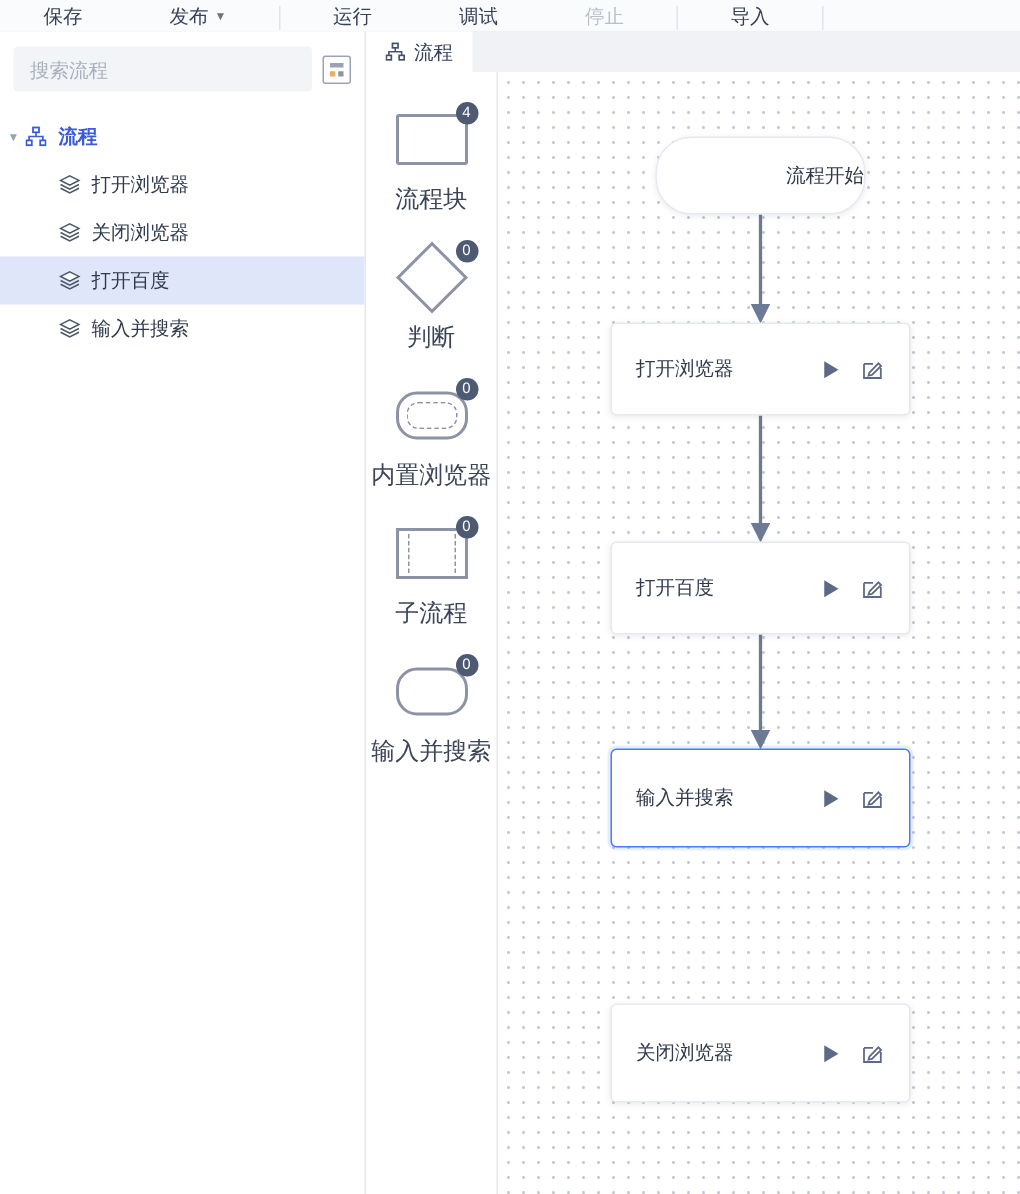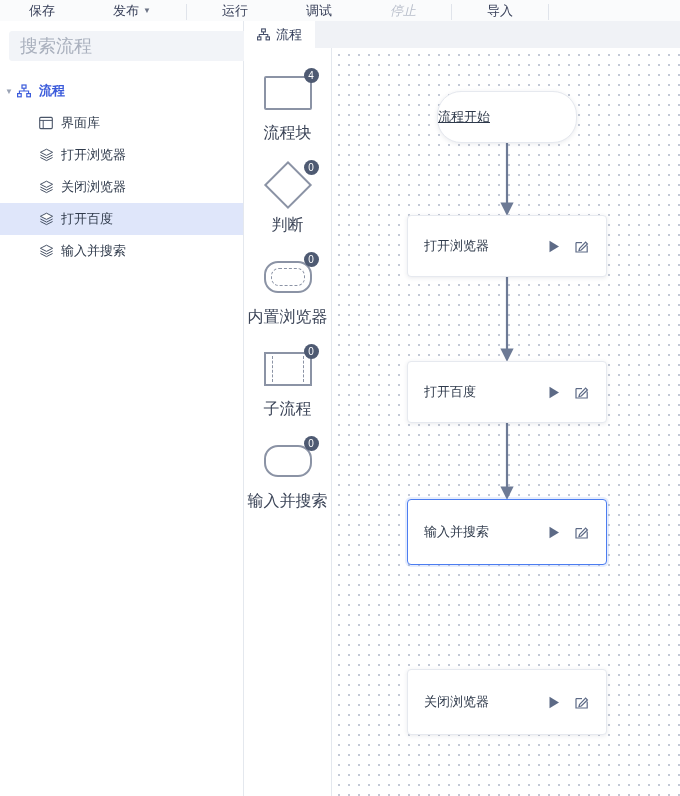--- a/index.html
+++ b/index.html
@@ -14,32 +14,32 @@
   .toolbar{
     position:absolute;left:0;top:0;width:680px;height:21px;
     background:#fafbfc;border-bottom:1px solid #e4e8ee;
     display:flex;align-items:flex-end;overflow:hidden;
   }
   .tb-group{display:flex;align-items:flex-end;height:21px;}
   .tb-btn{
     padding:0 29px;height:21px;line-height:26px;font-size:13px;color:#39415a;
     white-space:nowrap;cursor:pointer;display:flex;align-items:center;margin-top:28px;
   }
-  .tb-btn.disabled{color:#b9bfcb;cursor:default;font-style:italic;}
+  .tb-btn.disabled{color:#b9bfcb;cursor:default;}
   .tb-sep{width:1px;height:16px;background:#e0e4eb;margin:0 6px 1px 6px;align-self:flex-end;}
 
   
   .sidebar{
     position:absolute;left:0;top:21px;width:243px;height:775px;
     background:#ffffff;border-right:1px solid #e4e8ee;
   }
   .search-row{display:flex;align-items:center;padding:10px 9px 0 9px;gap:7px;}
   .search-input{
     flex:1;height:30px;background:#f2f4f8;border:1px solid #f2f4f8;border-radius:3px;
-    padding:0 10px;font-size:18px;color:#6d28d9;outline:none;
+    padding:0 10px;font-size:13px;color:#6d28d9;outline:none;
     font-family:"Liberation Sans","DejaVu Sans",sans-serif;box-sizing:border-box;
   }
   .search-input::placeholder{color:#a9b0bd;}
   .icon-btn{
     width:17px;height:17px;border:1px solid #9aa3b5;border-radius:2px;
     display:flex;align-items:center;justify-content:center;cursor:pointer;
     background:#fff;flex:none;
   }
 
   .tree{margin-top:14px;}
@@ -101,21 +101,21 @@
     background-image:radial-gradient(#c3c9d6 0.9px, transparent 1px);
     background-size:10px 10px;background-position:2px 2px;
     overflow:hidden;
   }
   .node{
     position:absolute;background:#ffffff;border:1px solid #e6e9ef;border-radius:4px;
     box-shadow:0 1px 4px rgba(38,50,80,0.10);
     display:flex;align-items:center;box-sizing:border-box;cursor:pointer;
   }
   .node.start{
-    border-radius:24px;justify-content:flex-start;font-size:13px;color:#2f3a4b;text-decoration:underline;
+    border-radius:24px;justify-content:flex-end;font-size:13px;color:#2f3a4b;
   }
   .node.step{padding:0 16px;justify-content:space-between;}
   .node.selected{border:1.5px solid #4c7df0;box-shadow:0 0 0 2px rgba(76,125,240,0.14);}
   .node-label{font-size:13px;color:#2f3a4b;white-space:nowrap;}
   .node-actions{display:flex;align-items:center;gap:12px;}
   .act{width:16px;height:16px;display:flex;align-items:center;justify-content:center;cursor:pointer;}
 
   svg.edge{position:absolute;left:0;top:0;width:348px;height:748px;pointer-events:none;}
 </style>
 </head>
@@ -171,30 +171,20 @@
           <span class="twisty">▼</span>
           <span class="t-ico">
             <svg width="14" height="14" viewBox="0 0 14 14">
               <rect x="5" y="1" width="4" height="3.2" fill="none" stroke="#3b5bdb" stroke-width="1.2"></rect>
               <rect x="0.6" y="9.6" width="3.6" height="3.2" fill="none" stroke="#3b5bdb" stroke-width="1.2"></rect>
               <rect x="9.8" y="9.6" width="3.6" height="3.2" fill="none" stroke="#3b5bdb" stroke-width="1.2"></rect>
               <path d="M7 4.2 V7 M2.4 9.6 V7 H11.6 V9.6" fill="none" stroke="#3b5bdb" stroke-width="1.1"></path>
             </svg>
           </span>
           <span>流程</span>
-        </div>
-        <div class="tree-row child">
-          <span class="t-ico">
-            <svg width="14" height="14" viewBox="0 0 14 14">
-              <rect x="0.7" y="1.4" width="12.6" height="11.2" rx="1" fill="none" stroke="#5a6party" stroke-width="1.1"></rect>
-              <rect x="0.7" y="1.4" width="12.6" height="11.2" rx="1" fill="none" stroke="#4a5568" stroke-width="1.1"></rect>
-              <path d="M0.7 4.4 H13.3 M4.2 4.4 V12.6" stroke="#4a5568" stroke-width="1"></path>
-            </svg>
-          </span>
-          <span>界面库</span>
         </div>
         <div class="tree-row child">
           <span class="t-ico">
             <svg width="15" height="14" viewBox="0 0 15 14">
               <path d="M7.5 1.2 L13.6 4.3 L7.5 7.4 L1.4 4.3 Z" fill="#fff" stroke="#4a5568" stroke-width="1"></path>
               <path d="M1.4 7 L7.5 10.1 L13.6 7" fill="none" stroke="#4a5568" stroke-width="1"></path>
               <path d="M1.4 9.5 L7.5 12.6 L13.6 9.5" fill="none" stroke="#4a5568" stroke-width="1"></path>
             </svg>
           </span>
           <span>打开浏览器</span>

